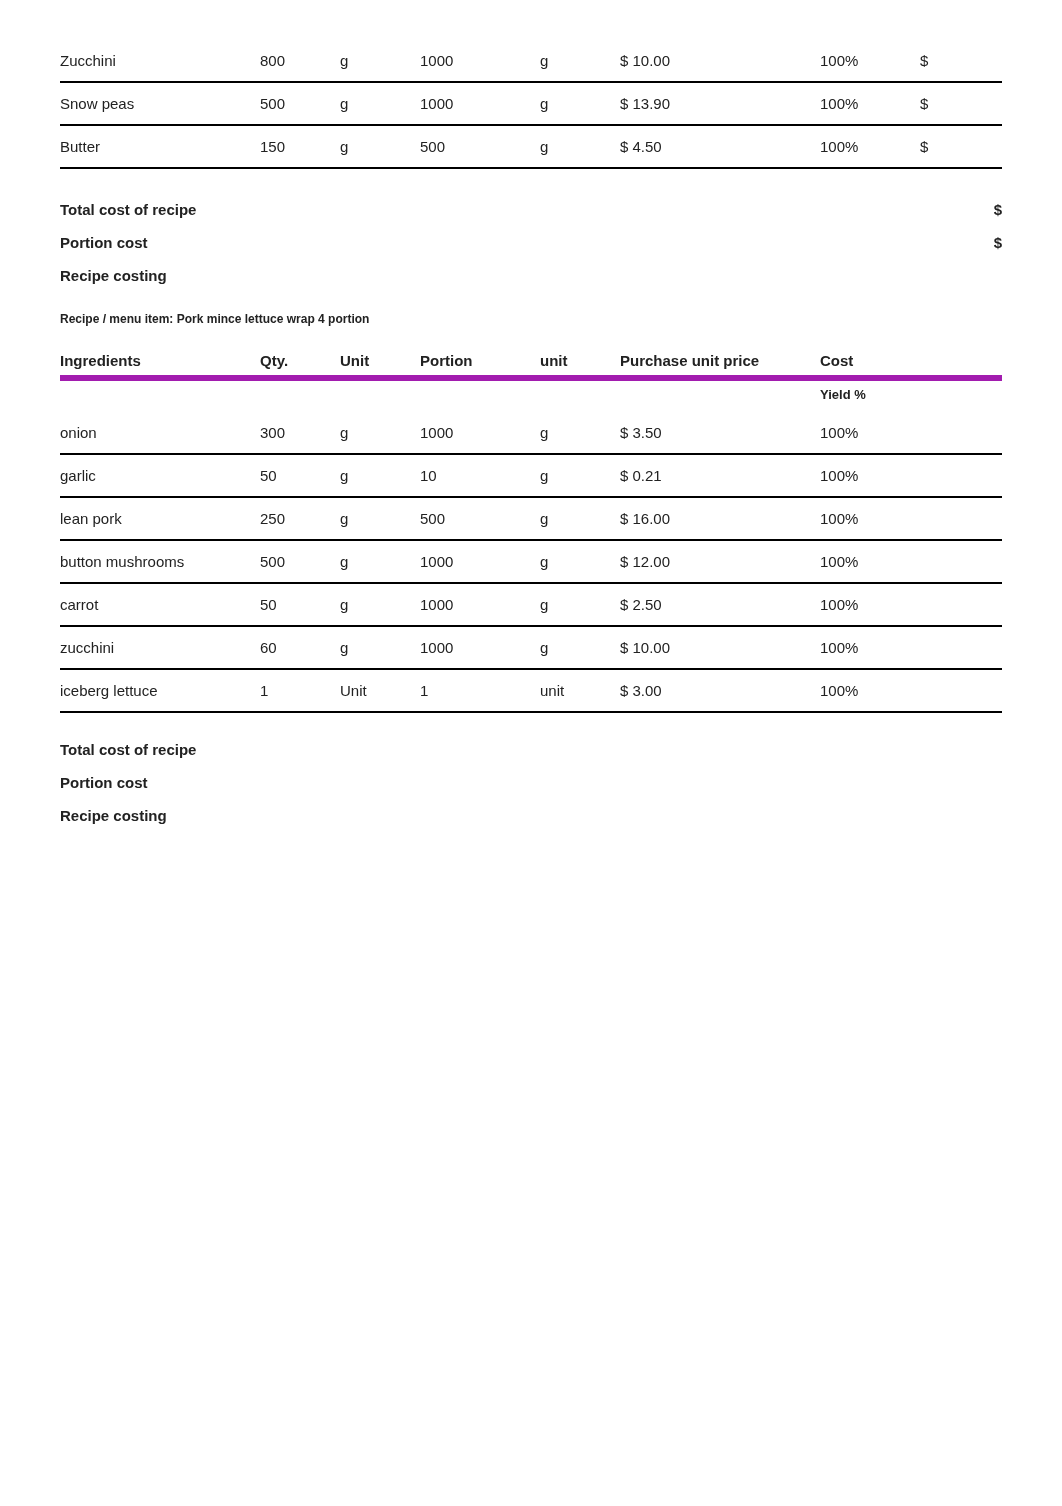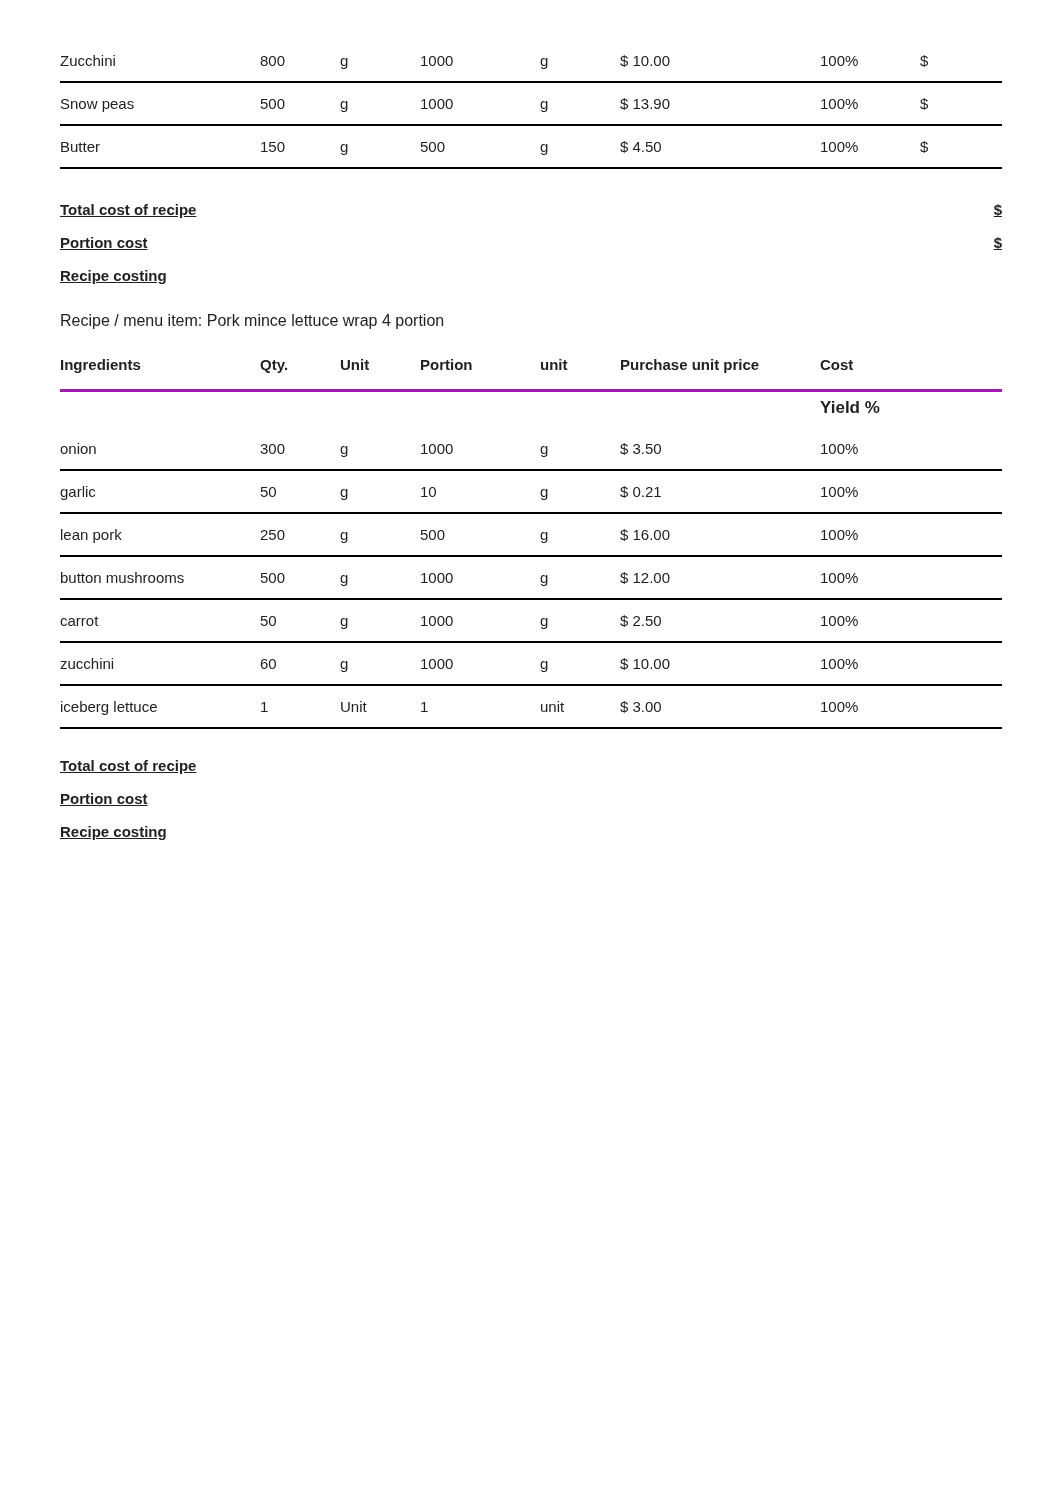--- a/index.html
+++ b/index.html
@@ -6,45 +6,45 @@
     body {
       font-family: Arial, Helvetica, sans-serif;
       background: #fff;
       color: #222;
       font-size: 15px;
       padding: 40px 60px;
     }
     .table-header {
       display: grid;
       grid-template-columns: 200px 80px 80px 120px 80px 200px 100px 80px;
-      border-bottom: 3px solid #a21caf;
-      padding: 10px 0 16px 0;
+      border-bottom: 6px solid #a21caf;
+      padding: 10px 0 6px 0;
       font-weight: bold;
       margin-top: 16px;
     }
     .table-row {
       display: grid;
       grid-template-columns: 200px 80px 80px 120px 80px 200px 100px 80px;
       padding: 12px 0;
       border-bottom: 2px solid #000000;
       align-items: center;
     }
     .yield-row {
       display: grid;
       grid-template-columns: 200px 80px 80px 120px 80px 200px 100px 80px;
       padding: 6px 0 10px 0;
       font-weight: bold;
-      font-size: 17px;
+      font-size: 13px;
     }
     .recipe-title {
-      font-weight: normal;
+      font-weight: bold;
       margin: 20px 0 10px 0;
-      font-size: 16px;
-    }
-    .bold { font-weight: bold; text-decoration: underline; }
+      font-size: 12px;
+    }
+    .bold { font-weight: bold; }
     .summary-block {
       display: flex;
       justify-content: space-between;
       padding: 8px 0;
     }
   </style>
 </head>
 <body>
 
 <div style="margin-bottom: 20px;">

